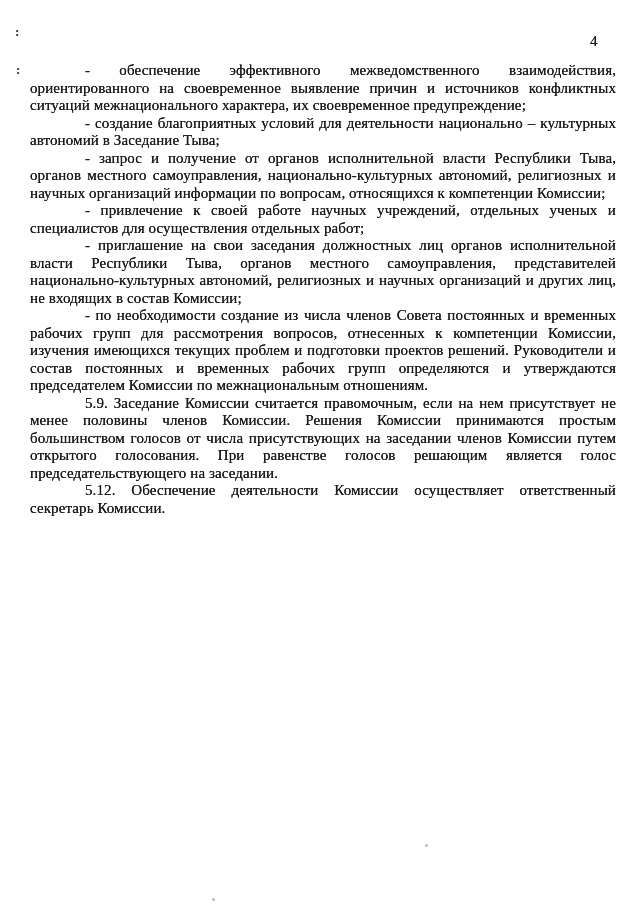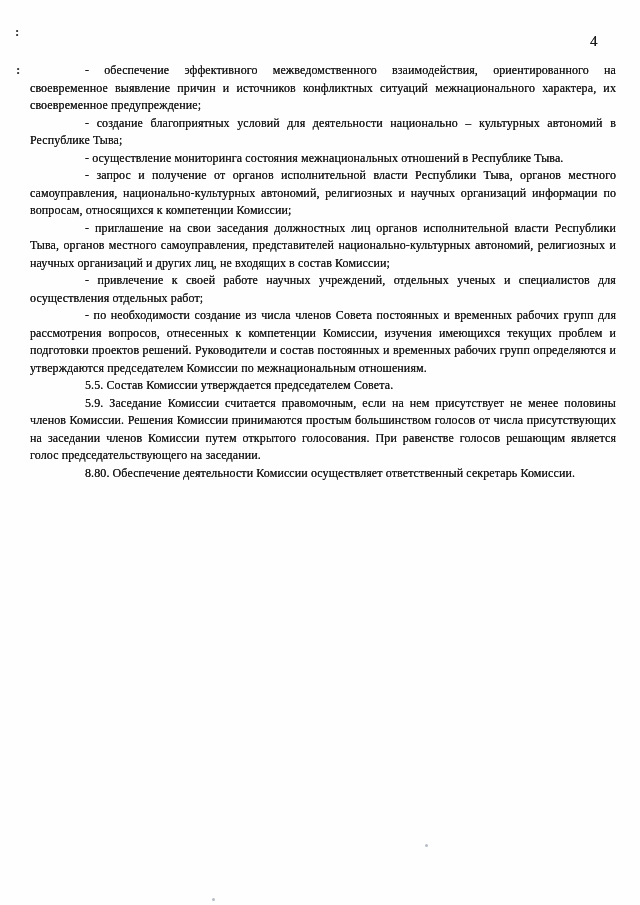--- a/index.html
+++ b/index.html
@@ -27,21 +27,21 @@
     font-size: 13px;
     color: #2a2a2a;
     font-weight: bold;
   }
   .m1 { left: 15px; top: 24px; }
   .m2 { left: 16px; top: 62px; }
   .body-text {
     position: absolute;
     left: 30px; top: 62px;
     width: 586px;
-    font-size: 12px;
+    font-size: 15px;
     line-height: 17.5px;
     text-align: justify;
     color: #1b1b1b;
     text-shadow: 0 0 0.35px #1b1b1b;
     letter-spacing: 0.1px;
   }
   .body-text p {
     margin: 0;
     text-indent: 55px;
   }
@@ -60,27 +60,25 @@
 <div class="page">
 
   <div class="page-number">4</div>
 
   <div class="margin-mark m1">:</div>
 
   <div class="margin-mark m2">:</div>
 
   <div class="body-text">
     <p>- обеспечение эффективного межведомственного взаимодействия, ориентированного на своевременное выявление причин и источников конфликтных ситуаций межнационального характера, их своевременное предупреждение;</p>
-    <p>- создание благоприятных условий для деятельности национально – культурных автономий в Республике Тыва;</p>
-    <p>- осуществление мониторинга состояния межнациональных отношений в Республике Тыва.</p>
+    <p>- создание благоприятных условий для деятельности национально – культурных автономий в Заседание Тыва;</p>
     <p>- запрос и получение от органов исполнительной власти Республики Тыва, органов местного самоуправления, национально-культурных автономий, религиозных и научных организаций информации по вопросам, относящихся к компетенции Комиссии;</p>
+    <p>- привлечение к своей работе научных учреждений, отдельных ученых и специалистов для осуществления отдельных работ;</p>
     <p>- приглашение на свои заседания должностных лиц органов исполнительной власти Республики Тыва, органов местного самоуправления, представителей национально-культурных автономий, религиозных и научных организаций и других лиц, не входящих в состав Комиссии;</p>
-    <p>- привлечение к своей работе научных учреждений, отдельных ученых и специалистов для осуществления отдельных работ;</p>
     <p>- по необходимости создание из числа членов Совета постоянных и временных рабочих групп для рассмотрения вопросов, отнесенных к компетенции Комиссии, изучения имеющихся текущих проблем и подготовки проектов решений. Руководители и состав постоянных и временных рабочих групп определяются и утверждаются председателем Комиссии по межнациональным отношениям.</p>
-    <p>5.5. Состав Комиссии утверждается председателем Совета.</p>
     <p>5.9. Заседание Комиссии считается правомочным, если на нем присутствует не менее половины членов Комиссии. Решения Комиссии принимаются простым большинством голосов от числа присутствующих на заседании членов Комиссии путем открытого голосования. При равенстве голосов решающим является голос председательствующего на заседании.</p>
-    <p>8.80. Обеспечение деятельности Комиссии осуществляет ответственный секретарь Комиссии.</p>
+    <p>5.12. Обеспечение деятельности Комиссии осуществляет ответственный секретарь Комиссии.</p>
   </div>
 
   <div class="speck s1"></div>
   <div class="speck s2"></div>
 
 </div>
 
 </body></html>

